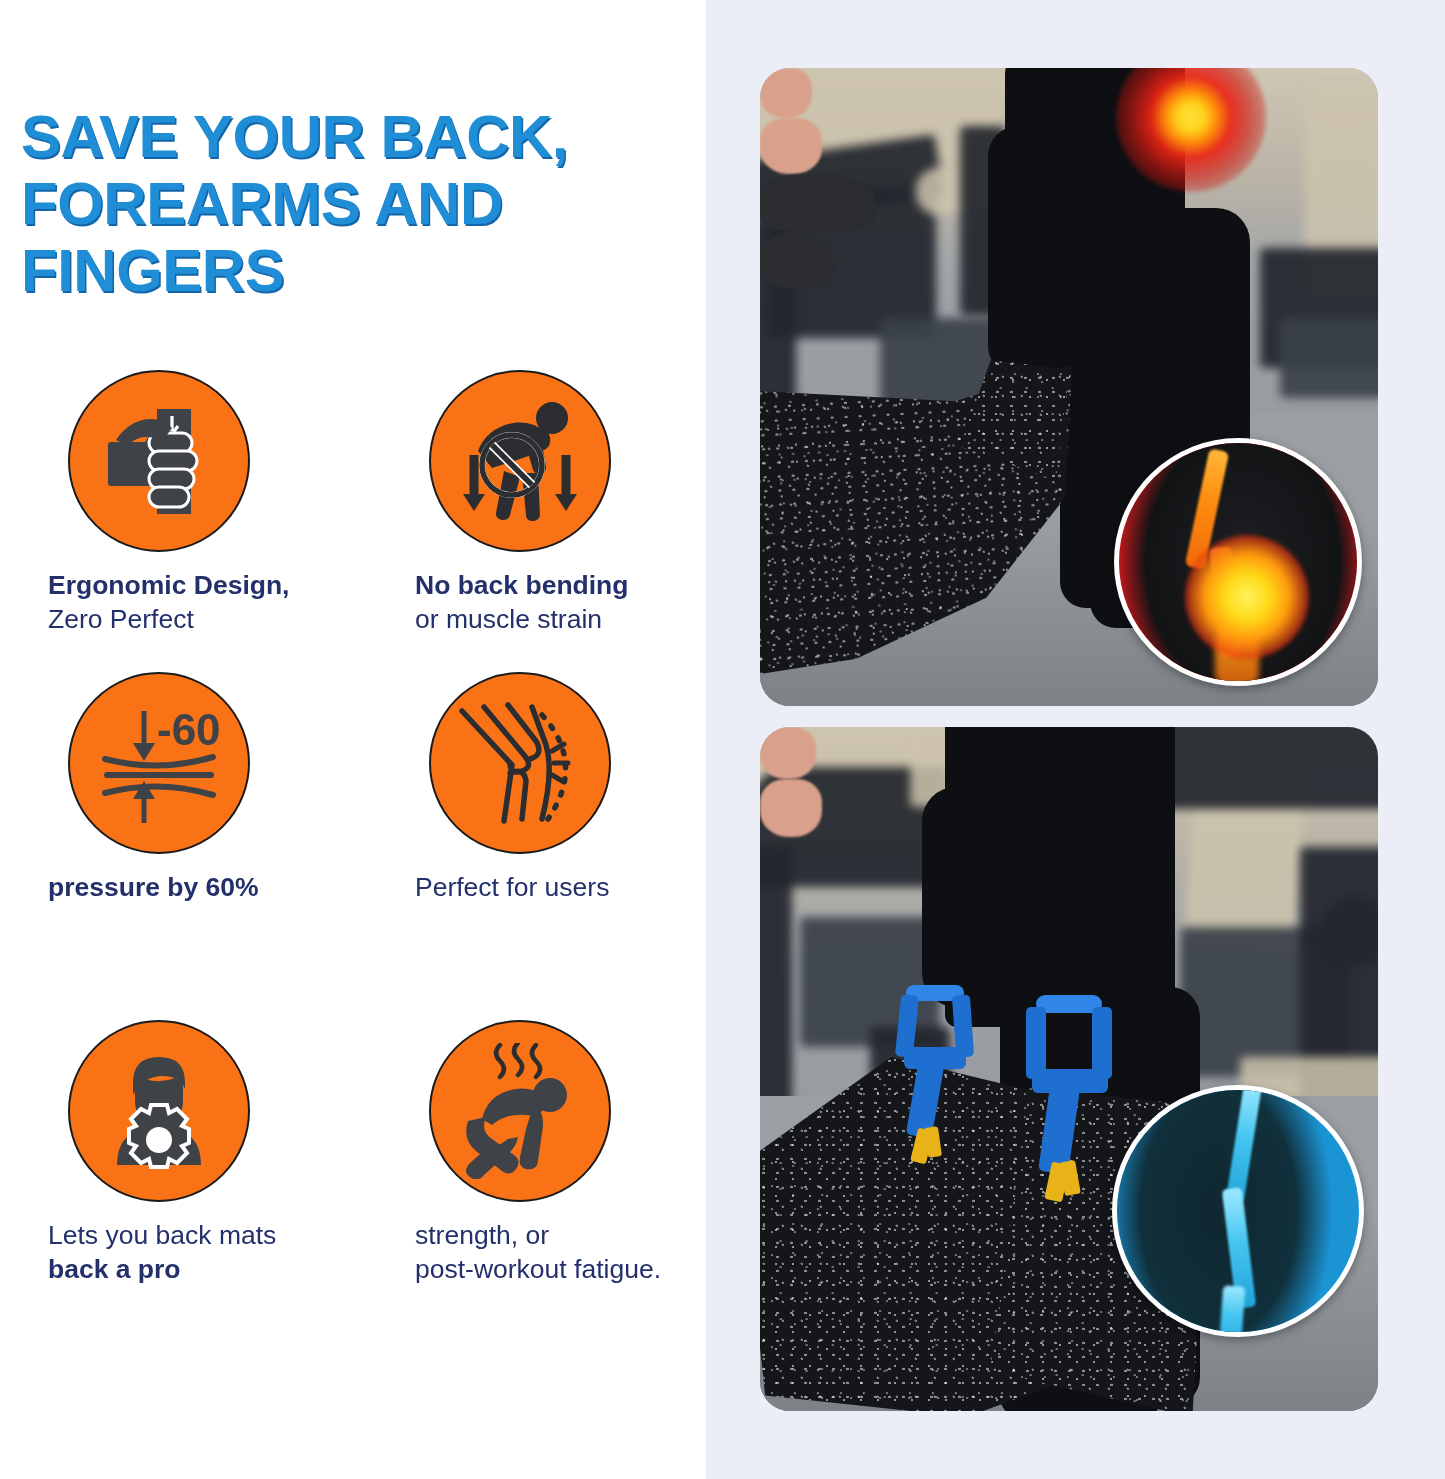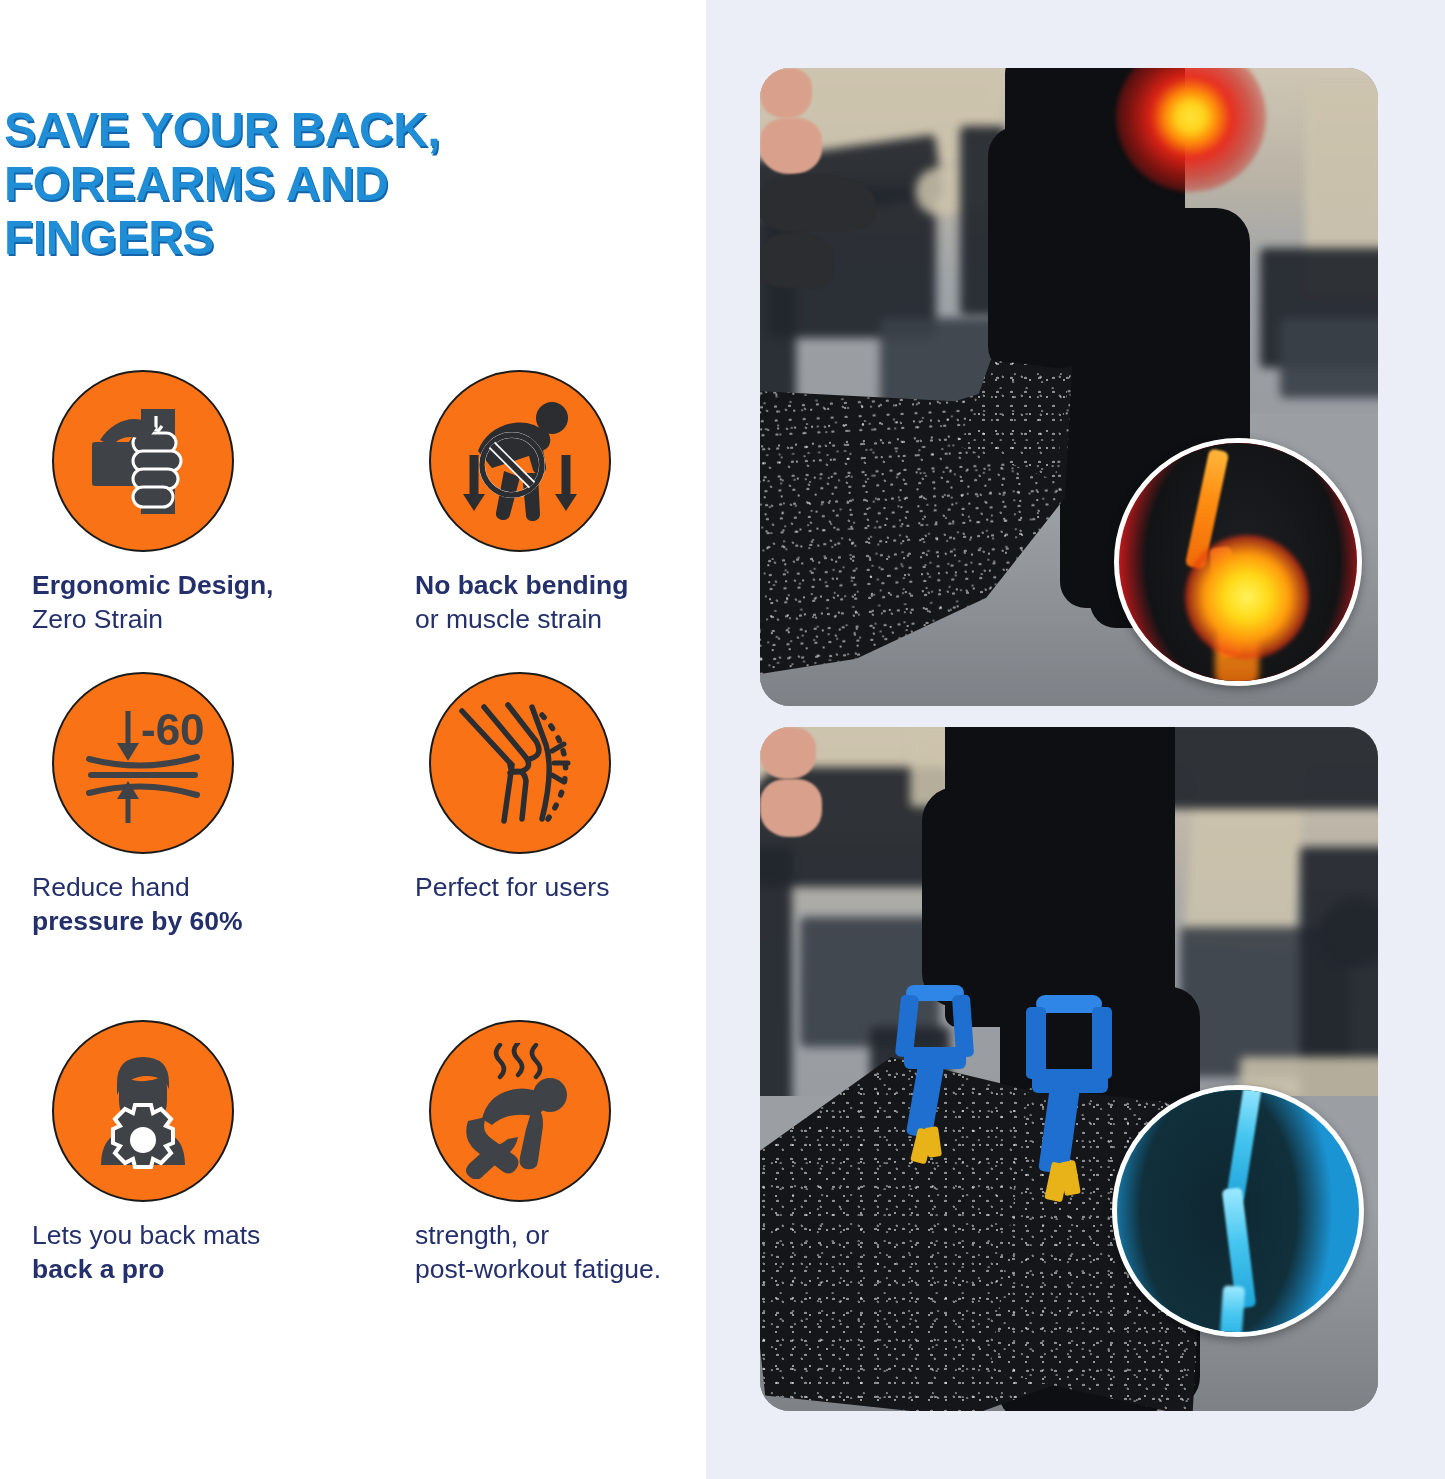--- a/index.html
+++ b/index.html
@@ -23,24 +23,24 @@
   .left-panel {
     width: 706px;
     height: 1479px;
     background: #ffffff;
     position: relative;
     flex: 0 0 706px;
   }
 
   .headline {
     position: absolute;
-    left: 4px;
+    left: 21px;
     top: 103px;
     width: 700px;
-    font-size: 48px;
+    font-size: 60px;
     line-height: 1.12;
     font-weight: bold;
     letter-spacing: -0.5px;
     color: #1f8ed6;
     text-shadow: 1.5px 1.5px 0 #1364a8;
     text-transform: uppercase;
   }
 
   .features {
     position: absolute;
@@ -51,21 +51,21 @@
 
   .feat-row {
     display: flex;
     height: 345px;
   }
   .feat-row.r1 { height: 302px; }
   .feat-row.r2 { height: 348px; }
 
   .feat {
     width: 383px;
-    padding-left: 18px;
+    padding-left: 34px;
   }
   .feat.col2 { width: 323px; padding-left: 14px; }
 
   .circle {
     width: 182px;
     height: 182px;
     border: 2.5px solid #1a1a1a;
     border-radius: 50%;
     background: #f97316;
     display: flex;
@@ -255,21 +255,21 @@
                 <rect x="55" y="37" width="43" height="20" rx="10"></rect>
                 <rect x="55" y="55" width="48" height="20" rx="10"></rect>
                 <rect x="55" y="73" width="45" height="20" rx="10"></rect>
                 <rect x="55" y="91" width="40" height="20" rx="10"></rect>
               </g>
               <path d="M22 44 c14 -22 40 -28 56 -12 l-10 14 c-12 -8 -26 -6 -34 4 z" fill="#3f4246"></path>
             </svg>
           </div>
           <div class="caption">
             <span class="ln b">Ergonomic Design,</span>
-            <span class="ln n">Zero Strain</span>
+            <span class="ln n">Zero Perfect</span>
           </div>
         </div>
 
         <div class="feat col2">
           <div class="circle">
             <svg width="136" height="136" viewBox="0 0 136 136">
               <circle cx="100" cy="25" r="16" fill="#2b2d30"></circle>
               <path d="M26 58 c8 -22 34 -34 56 -26 l12 6 c6 4 6 16 -2 19 l-10 4 c-16 6 -30 10 -42 14 z" fill="#2b2d30"></path>
               <path d="M88 40 l6 34 c1 7 -10 10 -13 3 l-8 -28 z" fill="#2b2d30"></path>
               <path d="M52 78 l-8 42 c-1 8 12 10 14 2 l10 -38 z" fill="#2b2d30"></path>
@@ -302,21 +302,20 @@
               <path d="M55 68 l-11 -18 h22 z" fill="#3f4246"></path>
               <text x="68" y="52" font-family="Liberation Sans, sans-serif" font-size="44" font-weight="bold" fill="#3f4246">-60</text>
               <path d="M16 66 q54 14 108 -2" stroke="#3f4246" stroke-width="6" fill="none" stroke-linecap="round"></path>
               <path d="M18 82 h104" stroke="#3f4246" stroke-width="6" fill="none" stroke-linecap="round"></path>
               <path d="M16 100 q54 -14 108 2" stroke="#3f4246" stroke-width="6" fill="none" stroke-linecap="round"></path>
               <path d="M55 130 v-36" stroke="#3f4246" stroke-width="5" fill="none"></path>
               <path d="M55 88 l-11 18 h22 z" fill="#3f4246"></path>
             </svg>
           </div>
           <div class="caption">
-            <span class="ln n">Reduce hand</span>
             <span class="ln b">pressure by 60%</span>
           </div>
         </div>
 
         <div class="feat col2">
           <div class="circle">
             <svg width="140" height="140" viewBox="0 0 140 140">
               <g fill="none" stroke="#2b2d30" stroke-width="5.5" stroke-linecap="round">
                 <path d="M12 18 L62 72 L54 128"></path>
                 <path d="M34 14 L74 62 q10 12 -2 16 q-12 4 -12 -8"></path>

